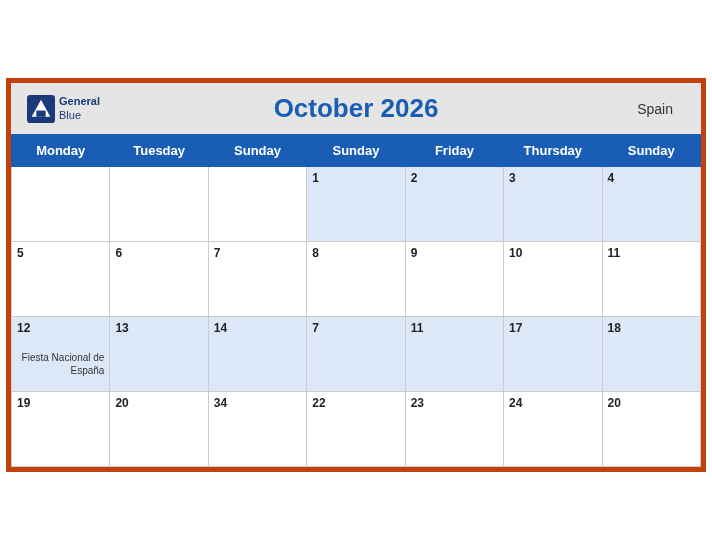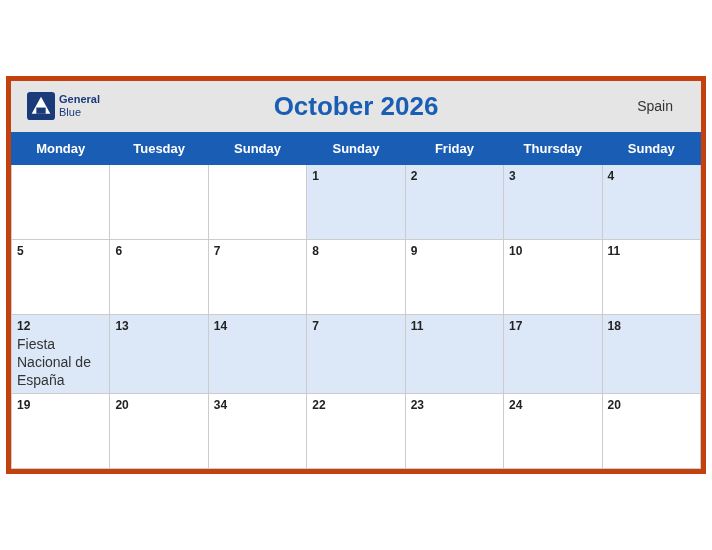--- a/index.html
+++ b/index.html
@@ -88,25 +88,26 @@
     .calendar-table tbody tr:nth-child(even) td {
       background-color: #fff;
     }
     .day-number {
       font-size: 12px;
       font-weight: bold;
       color: #222;
       display: block;
     }
     .holiday-text {
-      font-size: 14px;
+      font-size: 10px;
       color: #333;
-      margin-top: 2px;
+      margin-top: 16px;
       display: block;
       line-height: 1.3;
+      text-align: right;
     }
     .empty-cell {
       background-color: #fff !important;
     }
   </style>
 </head>
 <body>
 
 <div class="calendar-wrapper">
   <div class="calendar-header">

